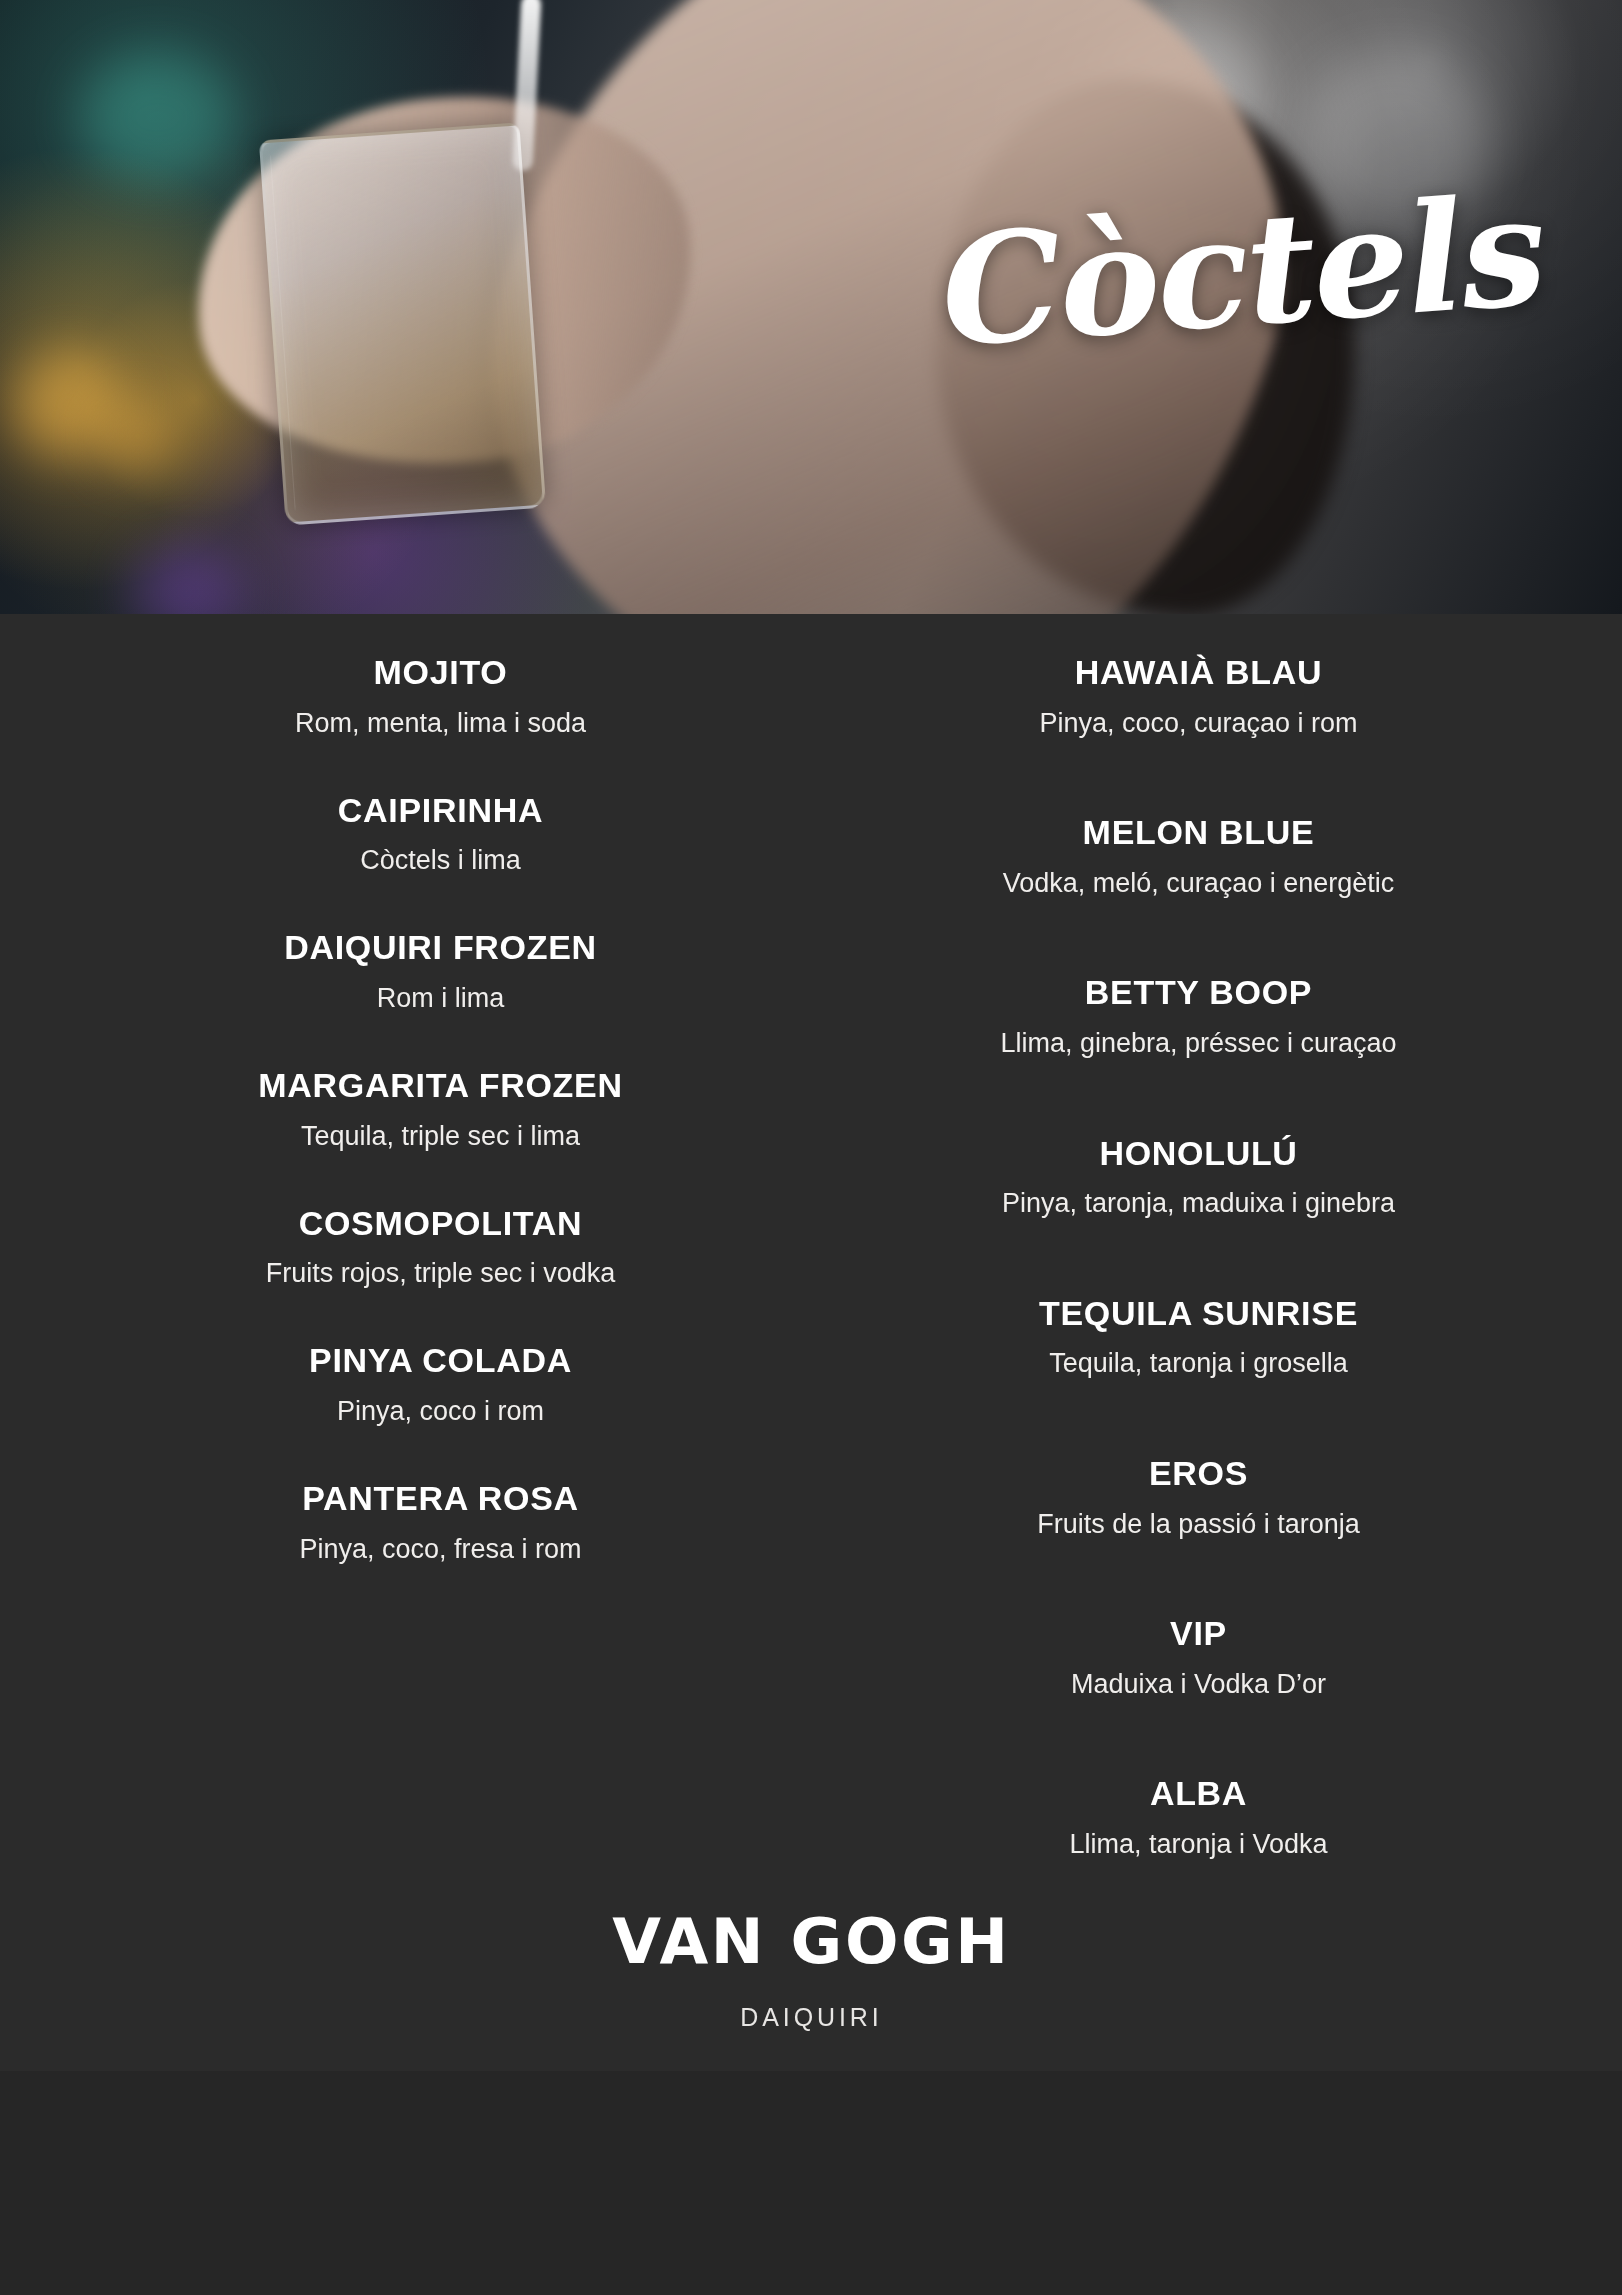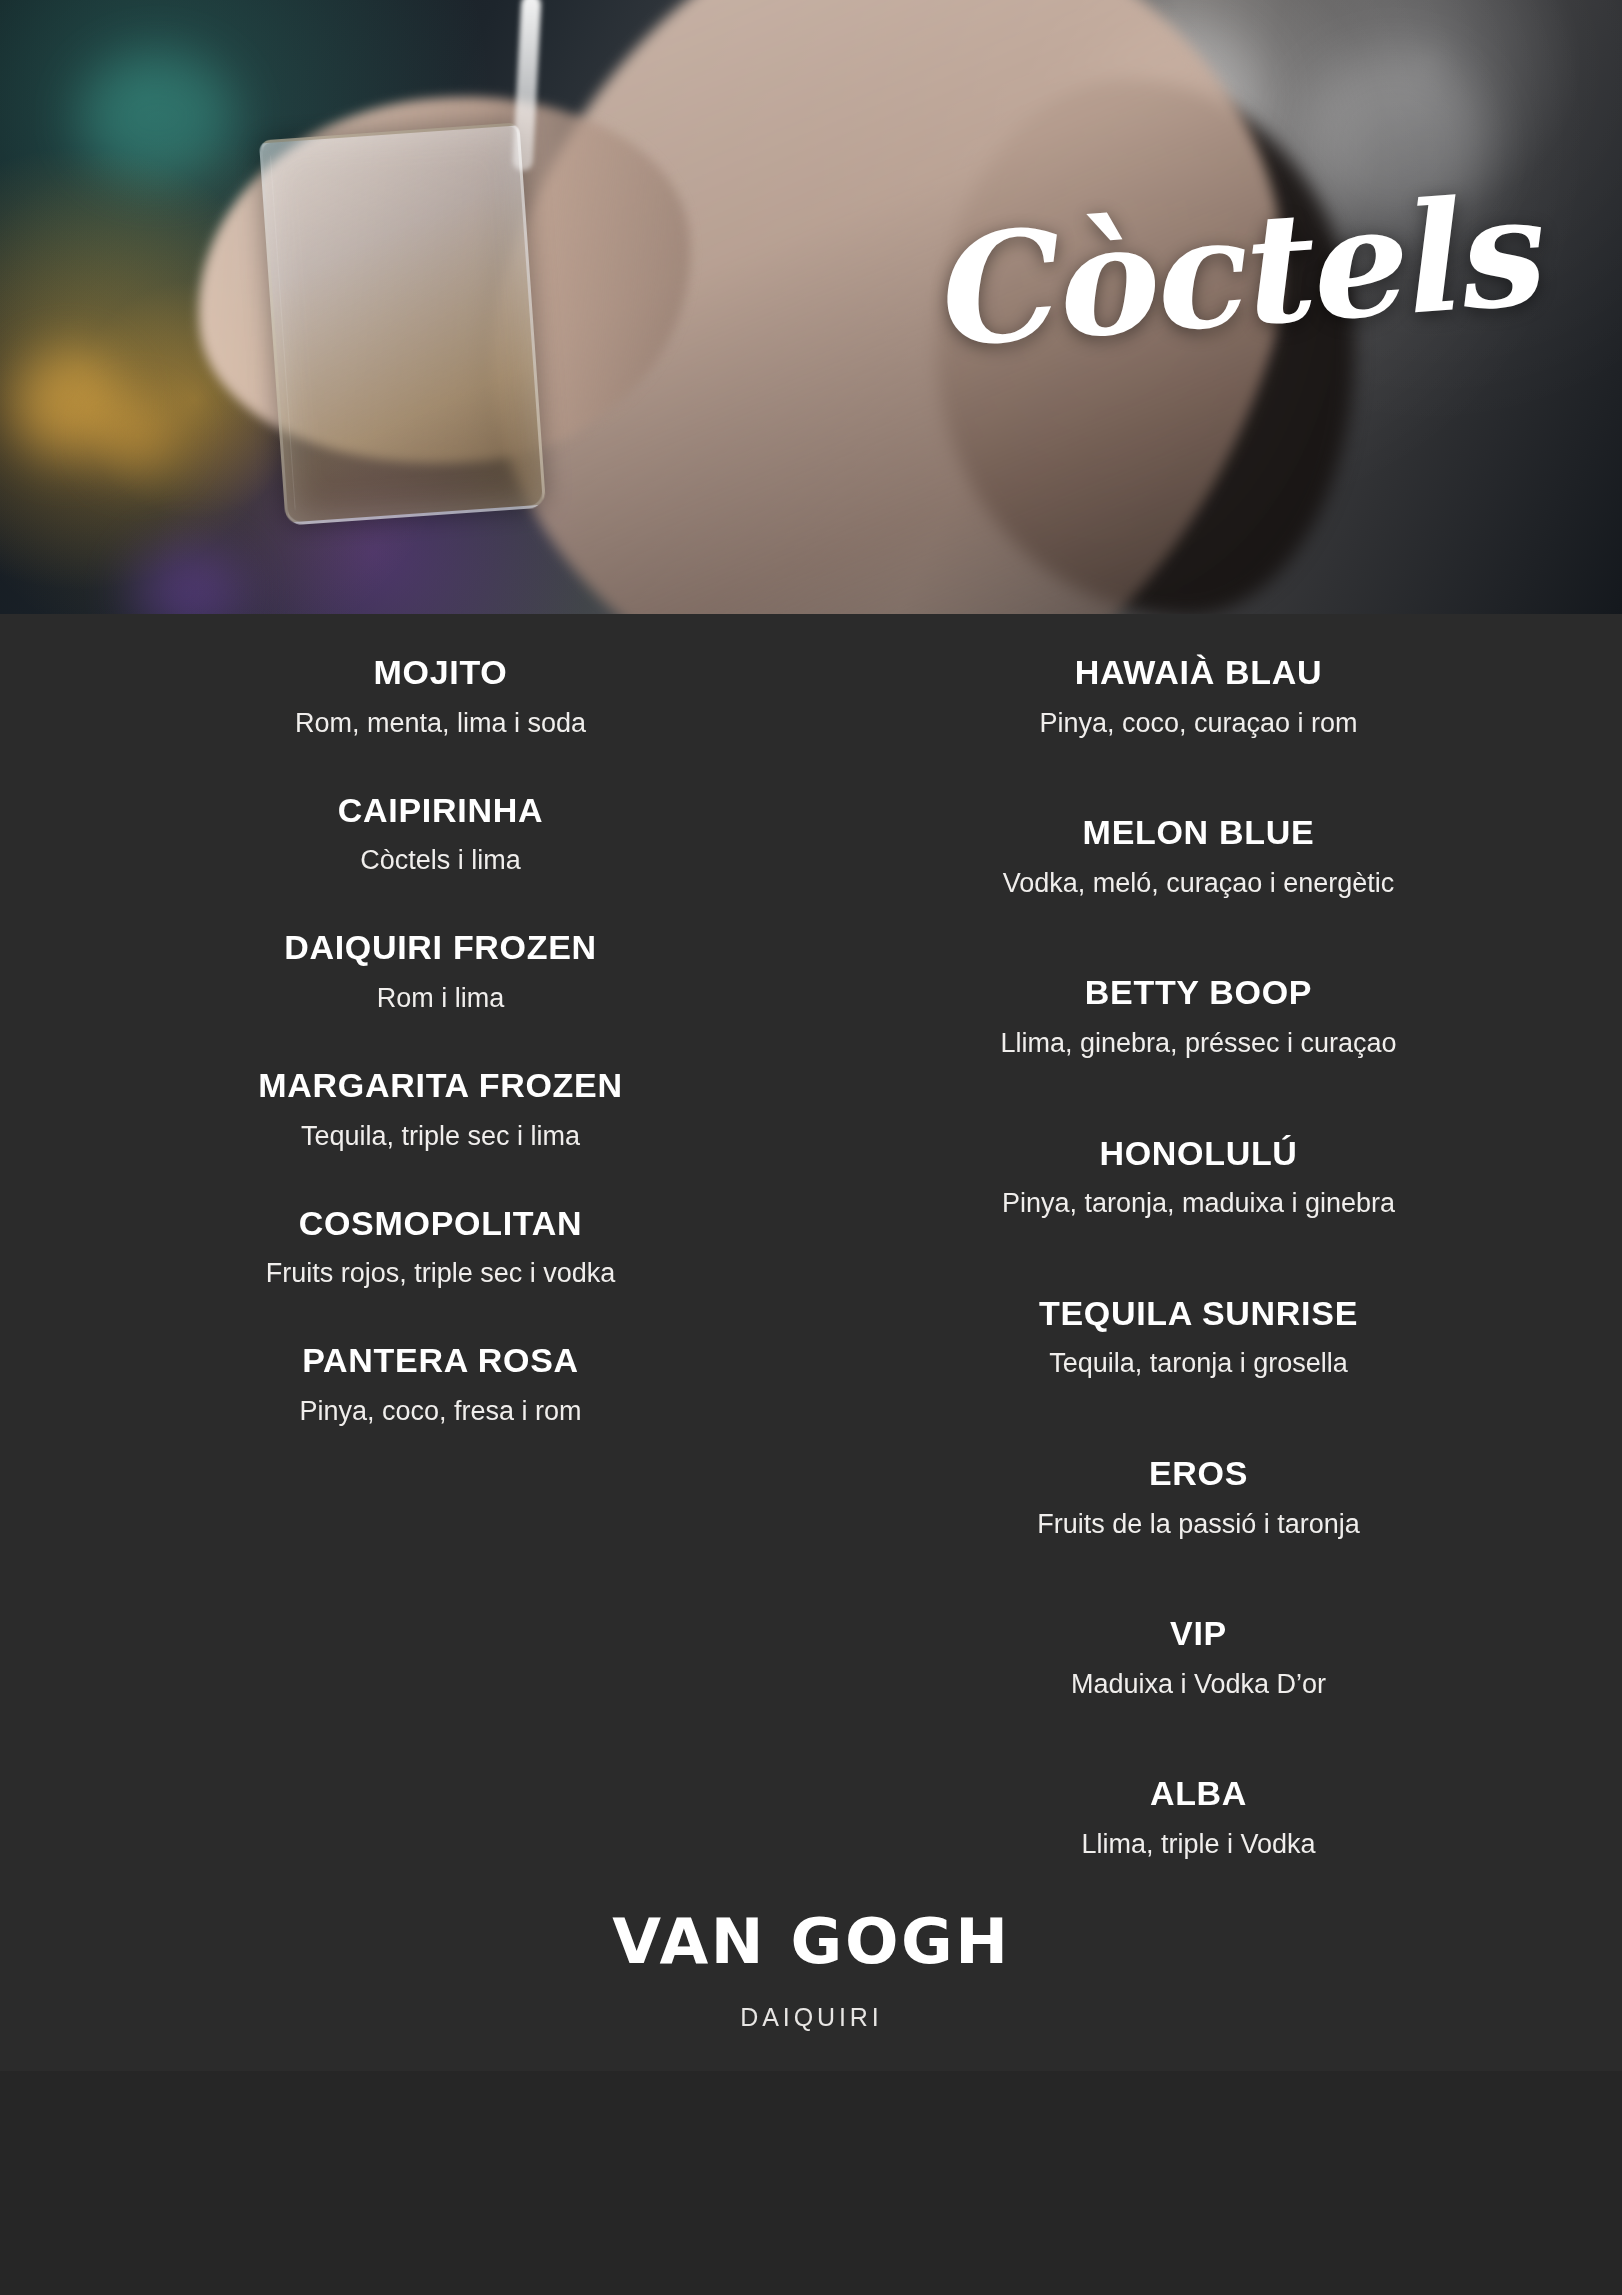--- a/index.html
+++ b/index.html
@@ -233,20 +233,24 @@
       </div>
       <div class="item">
         <p class="name">MARGARITA FROZEN</p>
         <p class="desc">Tequila, triple sec i lima</p>
       </div>
       <div class="item">
         <p class="name">COSMOPOLITAN</p>
         <p class="desc">Fruits rojos, triple sec i vodka</p>
       </div>
       <div class="item">
+        <p class="name">PINYA COLADA</p>
+        <p class="desc">Pinya, coco i rom</p>
+      </div>
+      <div class="item">
         <p class="name">PANTERA ROSA</p>
         <p class="desc">Pinya, coco, fresa i rom</p>
       </div>
     </div>
 
     <div class="col col-right">
       <div class="item">
         <p class="name">HAWAIÀ BLAU</p>
         <p class="desc">Pinya, coco, curaçao i rom</p>
       </div>
@@ -269,21 +273,21 @@
       <div class="item">
         <p class="name">EROS</p>
         <p class="desc">Fruits de la passió i taronja</p>
       </div>
       <div class="item">
         <p class="name">VIP</p>
         <p class="desc">Maduixa i Vodka D’or</p>
       </div>
       <div class="item">
         <p class="name">ALBA</p>
-        <p class="desc">Llima, triple i Vodka</p>
+        <p class="desc">Llima, taronja i Vodka</p>
       </div>
     </div>
 
   </div>
 </div>
 
 <div class="footer">
   <p class="brand">VAN GOGH</p>
   <p class="brand-sub">DAIQUIRI</p>
 </div>

